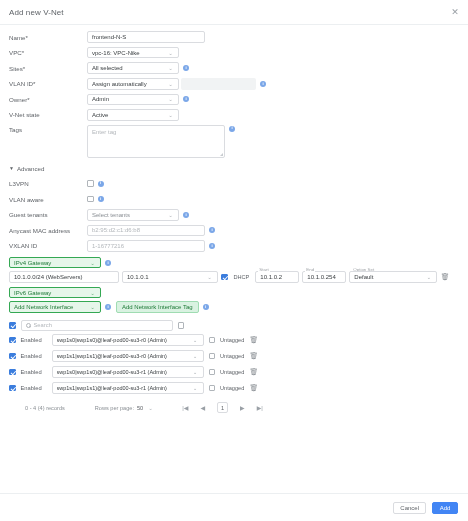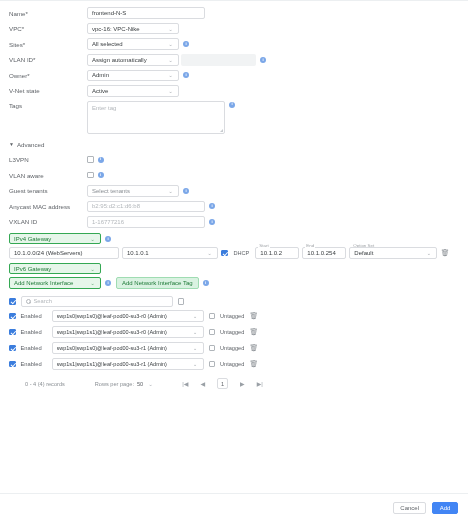--- a/index.html
+++ b/index.html
@@ -174,20 +174,24 @@
     padding:0 6px; cursor:pointer;
   }
   .btn.cancel { background:#fff; border:1px solid #dadce0; color:#5f6368; }
   .btn.primary { background:#4285f4; border:1px solid #4285f4; color:#fff; }
 </style>
 </head>
 <body>
 
 <div class="dialog">
 
+  <div class="hdr">
+    <div class="hdr-title">Add new V-Net</div>
+    <div class="close-btn">✕</div>
+  </div>
   <div class="hdr-rule"></div>
 
   <div class="body">
 
     <div class="row">
       <div class="lbl">Name*</div>
       <div class="tf wide">frontend-N-S</div>
     </div>
 
     <div class="row">

